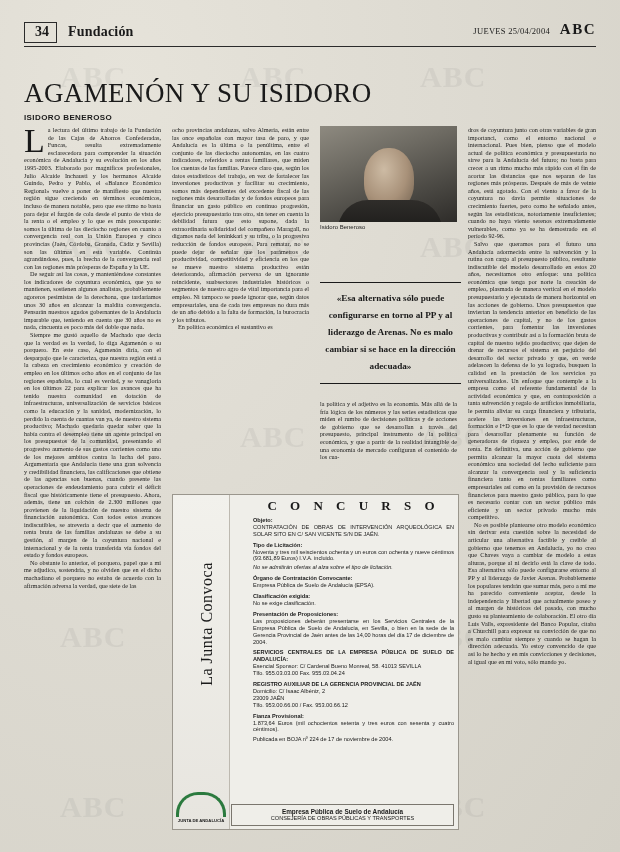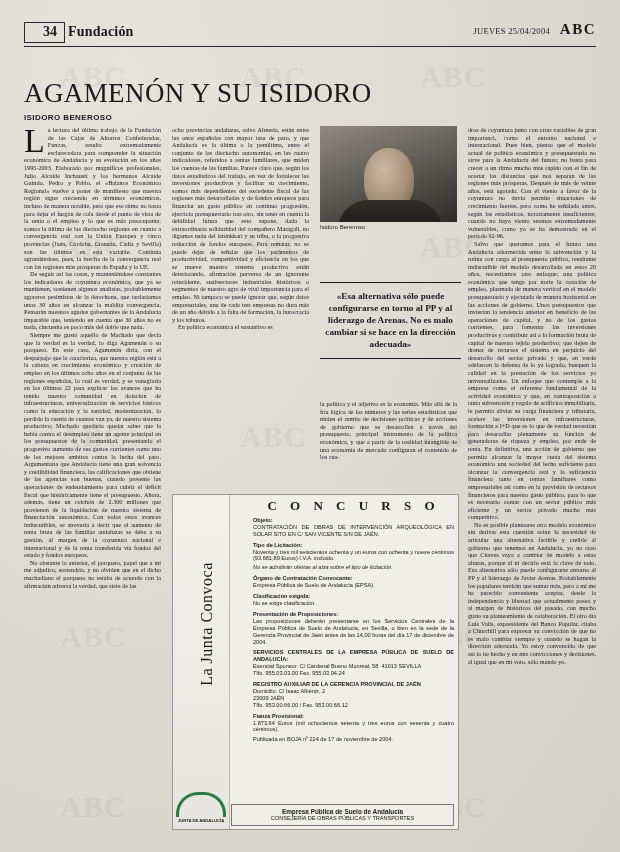--- a/index.html
+++ b/index.html
@@ -27,21 +27,21 @@
     letter-spacing:1px;
   }
   
   .masthead{
     position:absolute;top:22px;left:24px;right:24px;height:24px;
     border-bottom:1px solid #2b2b2b;
   }
   .folio-box{
     position:absolute;left:0;top:0;
     border:1px solid #2b2b2b;
-    padding:1px 7px 2px 18px;
+    padding:1px 7px 2px 10px;
     font-family:"Liberation Serif", serif;
     font-size:14px;font-weight:bold;line-height:16px;
   }
   .section-name{
     position:absolute;left:44px;top:2px;
     font-size:14px;font-weight:bold;letter-spacing:.2px;
   }
   .date-text{
     position:absolute;right:46px;top:4px;
     font-size:8.5px;letter-spacing:.3px;
@@ -102,21 +102,21 @@
   .photo-caption{
     position:absolute;left:320px;top:224px;width:137px;
     font-size:6px;font-family:"Liberation Sans", sans-serif;color:#222;
   }
   
   .pullquote{
     position:absolute;left:320px;top:282px;width:137px;
     border-top:1.2px solid #1a1a1a;border-bottom:1.2px solid #1a1a1a;
     padding:7px 2px 8px 2px;
     text-align:center;
-    font-size:9.2px;line-height:12px;
+    font-size:9.2px;line-height:17px;
     font-weight:bold;
     font-family:"Liberation Serif", serif;
   }
   .c3b{left:320px;top:400px;width:137px;}
   
   .ad{
     position:absolute;left:172px;top:494px;width:285px;height:334px;
     background:#efeee9;
     border:1px solid #9a968d;
   }

